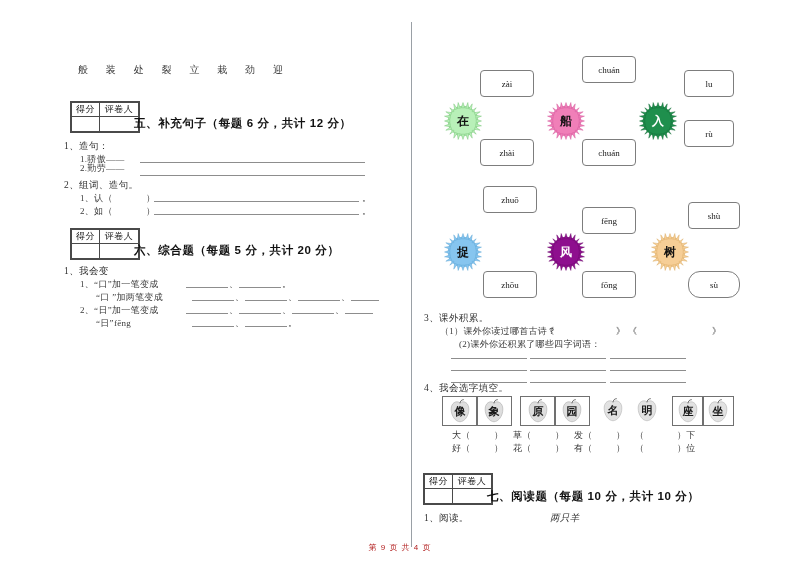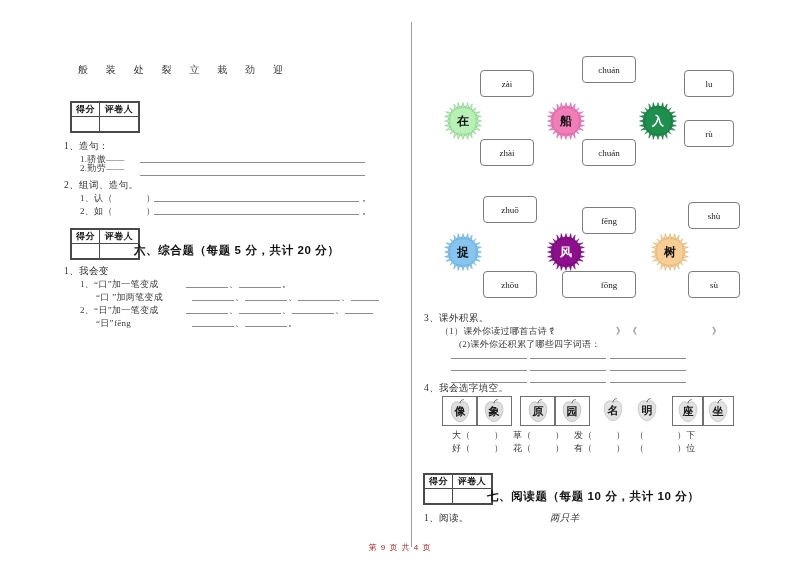--- a/index.html
+++ b/index.html
@@ -17,21 +17,21 @@
   .lvl1{font-size:9.5px;color:#2f2f2f;letter-spacing:.4px;}
   .lvl2{font-size:9px;color:#3a3a3a;letter-spacing:.3px;}
   
   .scorebox{position:absolute;border:1px solid #4a4a4a;border-collapse:collapse;}
   .scorebox table{border-collapse:collapse;}
   .scorebox td{
     border:1px solid #4a4a4a;font-size:9px;text-align:center;
     font-family:"Liberation Sans","DejaVu Sans",sans-serif;
     color:#111;padding:0;
   }
-  .scorebox td.hd{height:13px;width:27px;font-weight:bold;letter-spacing:.5px;}
+  .scorebox td.hd{height:13px;width:27px;font-weight:normal;letter-spacing:.5px;}
   .scorebox td.hd.wide{width:38px;}
   .scorebox td.cell{height:14px;}
   .sectitle{
     position:absolute;font-size:11.5px;font-weight:bold;color:#111;
     font-family:"Liberation Sans","DejaVu Sans",sans-serif;letter-spacing:.6px;
   }
   
   .charrow{position:absolute;left:78px;top:63px;width:205px;display:flex;justify-content:space-between;}
   .charrow span{font-size:10px;color:#3c3c3c;}
   
@@ -90,20 +90,21 @@
         <td class="hd wide">评卷人</td>
       </tr>
       <tr>
         <td class="cell"></td>
         <td class="cell"></td>
       </tr>
     </tbody>
       </table>
   </div>
 
+  <div class="sectitle" style="left:134px;top:116px;">五、补充句子（每题 6 分，共计 12 分）</div>
 
   <div class="lvl1" style="position:absolute;left:64px;top:140px;">1、造句：</div>
   <div class="lvl2" style="position:absolute;left:80px;top:153px;">1.骄傲——</div>
   <div class="ul" style="left:140px;top:162px;width:225px;"></div>
   <div class="lvl2" style="position:absolute;left:80px;top:162px;">2.勤劳——</div>
   <div class="ul" style="left:140px;top:175px;width:225px;"></div>
 
   <div class="lvl1" style="position:absolute;left:64px;top:179px;">2、组词、造句。</div>
   <div class="lvl2" style="position:absolute;left:80px;top:192px;">1、认（</div>
   <div class="lvl2" style="position:absolute;left:146px;top:192px;">）</div>
@@ -269,21 +270,21 @@
             <path d="M92 61 L79 56 L79 63 Z"></path>
           <path d="M8 61 L21 63 L21 56 Z"></path>
             <path d="M92 39 L79 37 L79 44 Z"></path>
         </g>
       </g>
     </svg>
     <span class="ch" style="color:#fff;">入</span>
   </div>
   <div class="pybox" style="left:684px;top:120px;width:48px;height:25px;">rù</div>
 
-  <div class="pybox" style="left:483px;top:196px;width:52px;height:25px;">zhuō</div>
+  <div class="pybox" style="left:483px;top:186px;width:52px;height:25px;">zhuō</div>
   <div class="flower" style="left:441px;top:230px;">
     <svg class="petal" viewBox="0 0 100 100">
       <g fill="#86c5ef" stroke="#5aa3d4" stroke-width="1">
         <circle cx="50" cy="50" r="34"></circle>
         <g>
           <path d="M50 8 L54 20 L46 20 Z"></path>
             <path d="M50 92 L54 80 L46 80 Z"></path>
           <path d="M8 50 L20 54 L20 46 Z"></path>
             <path d="M92 50 L80 54 L80 46 Z"></path>
           <path d="M20 20 L30 27 L27 30 Z"></path>
@@ -341,21 +342,21 @@
             <path d="M39 92 L37 79 L44 79 Z"></path>
           <path d="M8 39 L21 44 L21 37 Z"></path>
             <path d="M92 61 L79 56 L79 63 Z"></path>
           <path d="M8 61 L21 63 L21 56 Z"></path>
             <path d="M92 39 L79 37 L79 44 Z"></path>
         </g>
       </g>
     </svg>
     <span class="ch" style="color:#fff;">风</span>
   </div>
-  <div class="pybox" style="left:562px;top:271px;width:52px;height:25px;padding-left:20px;">fōng</div>
+  <div class="pybox" style="left:582px;top:271px;width:52px;height:25px;">fōng</div>
 
   <div class="pybox" style="left:688px;top:202px;width:50px;height:25px;">shù</div>
   <div class="flower" style="left:648px;top:230px;">
     <svg class="petal" viewBox="0 0 100 100">
       <g fill="#f6ce96" stroke="#d9a85f" stroke-width="1">
         <circle cx="50" cy="50" r="34"></circle>
         <g>
           <path d="M50 8 L54 20 L46 20 Z"></path>
             <path d="M50 92 L54 80 L46 80 Z"></path>
           <path d="M8 50 L20 54 L20 46 Z"></path>
@@ -378,21 +379,21 @@
             <path d="M39 92 L37 79 L44 79 Z"></path>
           <path d="M8 39 L21 44 L21 37 Z"></path>
             <path d="M92 61 L79 56 L79 63 Z"></path>
           <path d="M8 61 L21 63 L21 56 Z"></path>
             <path d="M92 39 L79 37 L79 44 Z"></path>
         </g>
       </g>
     </svg>
     <span class="ch">树</span>
   </div>
-  <div class="pybox" style="left:688px;top:271px;width:50px;height:25px;">sù</div>
+  <div class="pybox" style="left:688px;top:271px;width:50px;height:25px;border-radius:12px;">sù</div>
 
   <div class="lvl1" style="position:absolute;left:424px;top:312px;">3、课外积累。</div>
   <div class="lvl2" style="position:absolute;left:440px;top:325px;text-align:center;">（1）课外你读过哪首古诗？</div>
   <div class="lvl2" style="position:absolute;left:545px;top:325px;">《</div>
   <div class="lvl2" style="position:absolute;left:616px;top:325px;">》</div>
   <div class="lvl2" style="position:absolute;left:628px;top:325px;">《</div>
   <div class="lvl2" style="position:absolute;left:712px;top:325px;">》</div>
   <div class="lvl2" style="position:absolute;left:440px;top:338px;padding-left:19px;">(2)课外你还积累了哪些四字词语：</div>
 
   <div class="ul" style="left:451px;top:358px;width:76px;"></div>

